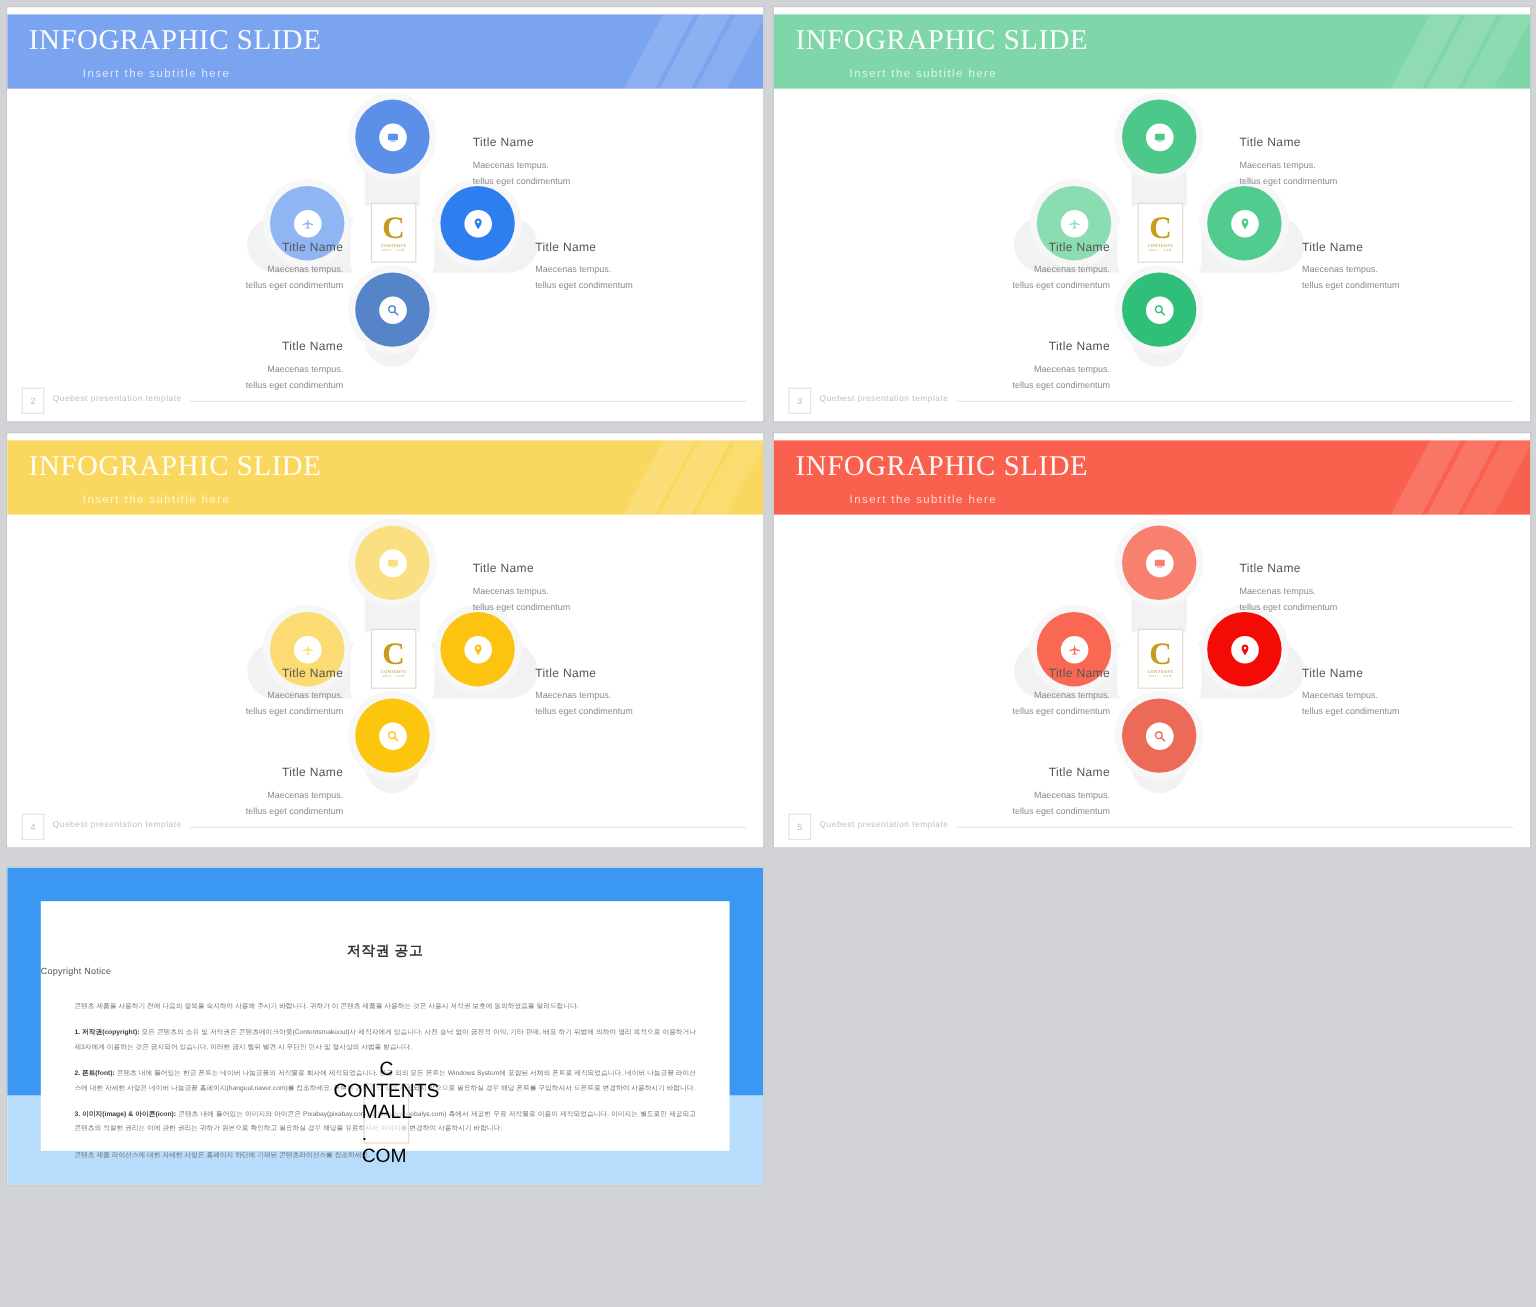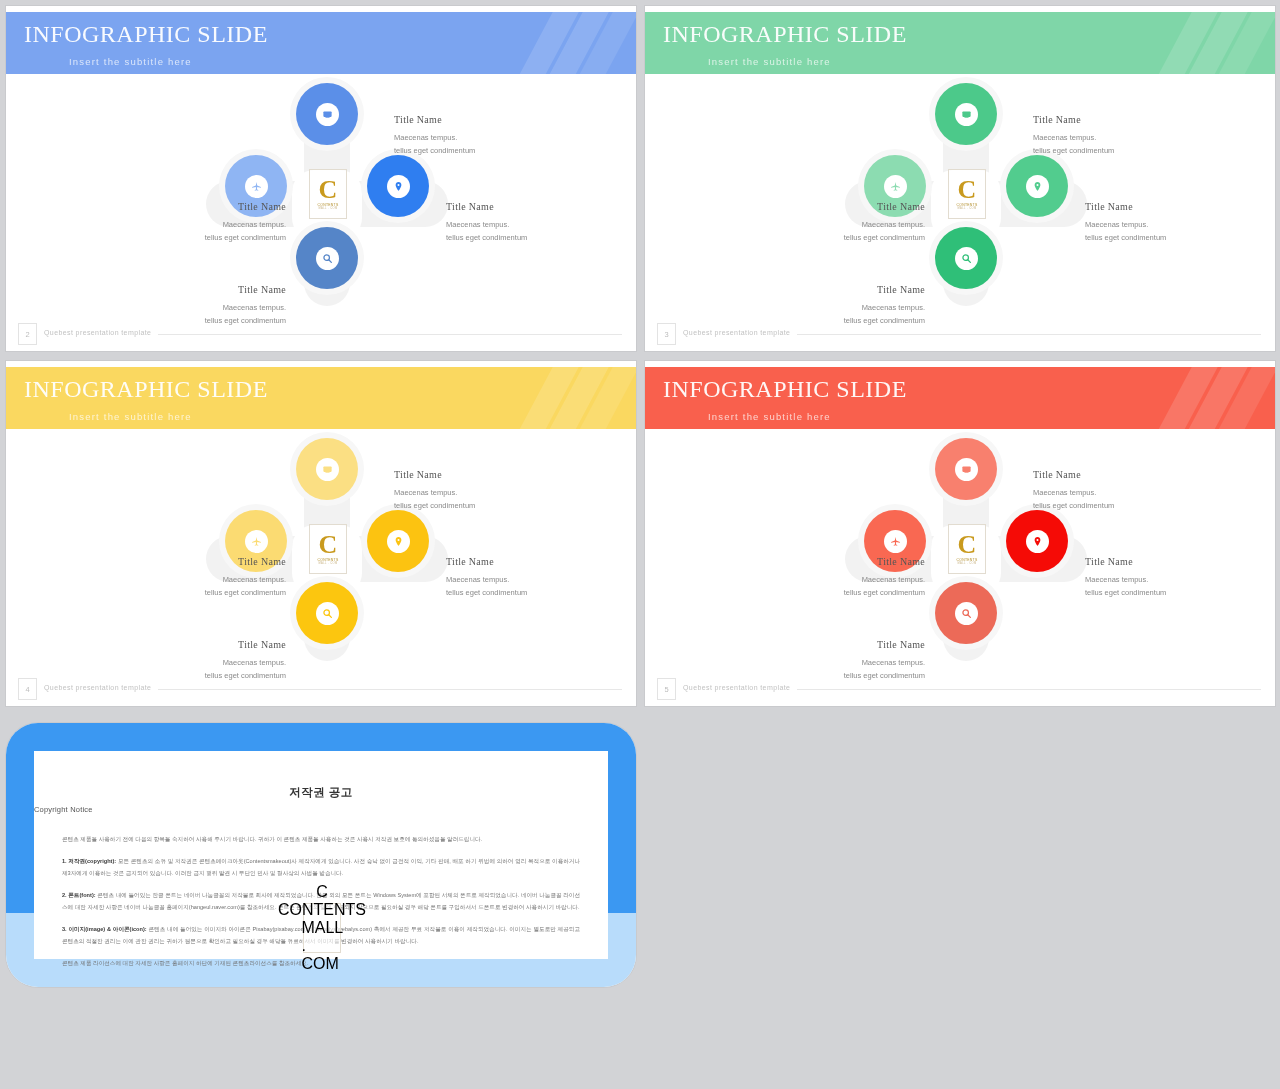--- a/index.html
+++ b/index.html
@@ -17,21 +17,21 @@
   .slide{
     position:absolute;
     background:#ffffff;
     box-shadow:0 0 0 1px rgba(0,0,0,.04);
     overflow:hidden;
   }
   .slide.s1{left:6px;  top:6px;   width:630px;height:345px;}
   .slide.s2{left:645px;top:6px;   width:630px;height:345px;}
   .slide.s3{left:6px;  top:361px; width:630px;height:345px;}
   .slide.s4{left:645px;top:361px; width:630px;height:345px;}
-  .slide.s5{left:6px;  top:723px; width:630px;height:264px;border-radius:32px;}
+  .slide.s5{left:6px;  top:723px; width:630px;height:264px;}
 
   
   .hdr{
     position:absolute;left:0;top:6px;right:0;height:62px;
     overflow:hidden;
   }
   .hdr .chevrons{
     position:absolute;right:0;top:0;width:120px;height:62px;overflow:hidden;
   }
   .hdr .chev{
@@ -84,21 +84,21 @@
   }
   .node .disc svg{display:block;}
 
   .node.top   {left:290px;top:9px;}
   .node.left  {left:219px;top:81px;}
   .node.right {left:361px;top:81px;}
   .node.bottom{left:290px;top:153px;}
 
   .lbl{position:absolute;font-size:7.5px;color:#8b8b8b;line-height:1.75;}
   .lbl .t{
-    font-family:Liberation Serif, serif;
+    font-family:Liberation Sans, sans-serif;
     font-size:10px;color:#555;letter-spacing:.3px;margin-bottom:2px;
   }
   .lbl.lr{left:388px;top:37px;text-align:left;}
   .lbl.ll{left:128px;top:124px;width:152px;text-align:right;}
   .lbl.rr{left:440px;top:124px;text-align:left;}
   .lbl.lb{left:128px;top:207px;width:152px;text-align:right;}
 
   
   .wm{
     position:absolute;left:303px;top:95px;width:36px;height:48px;

